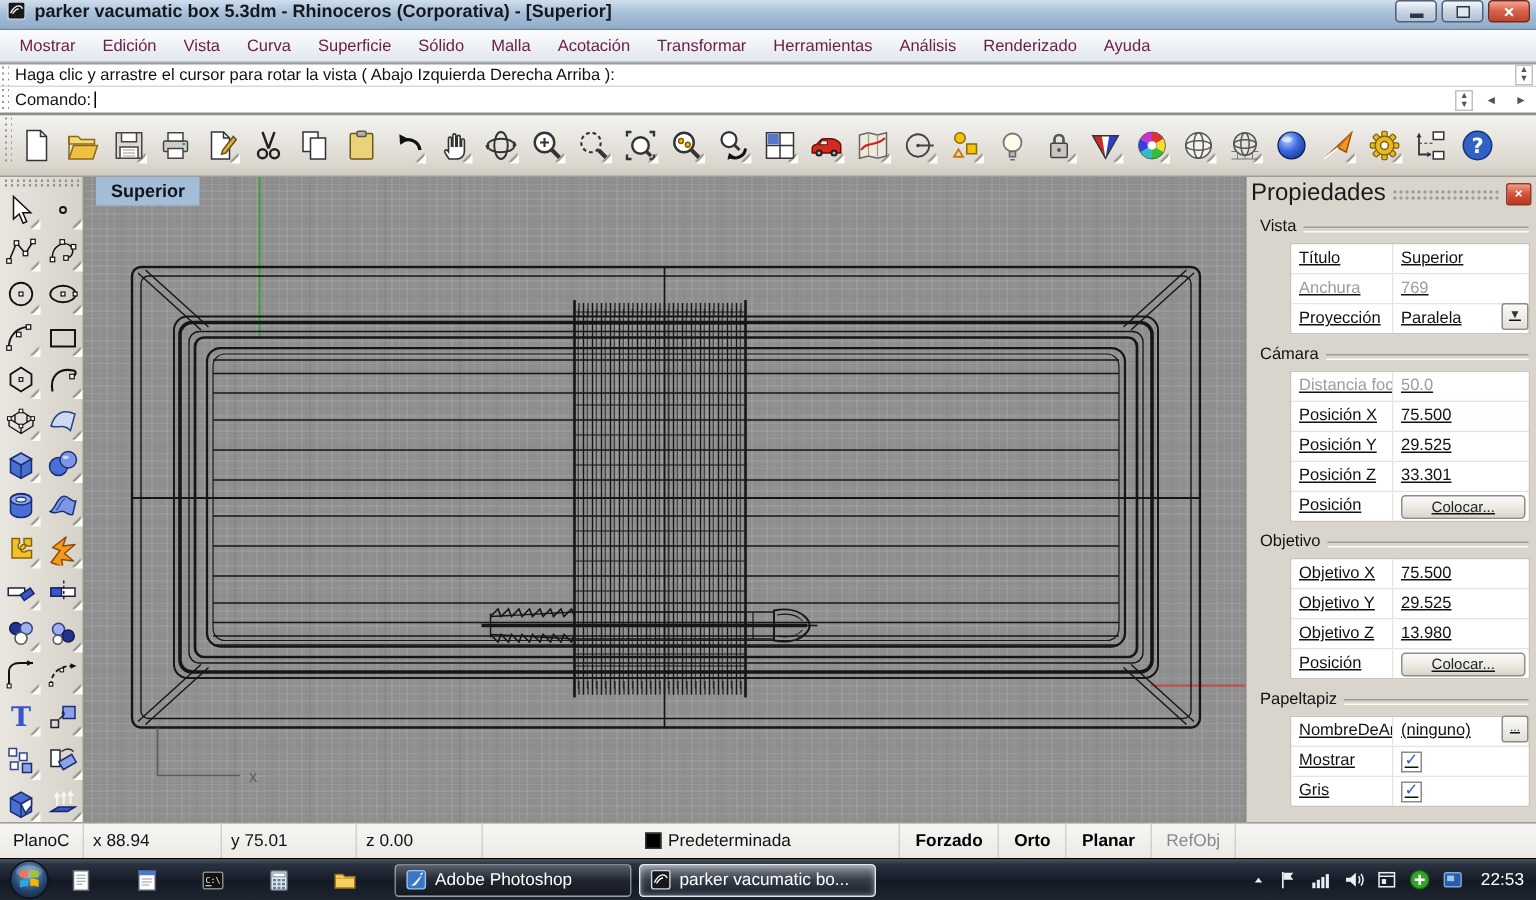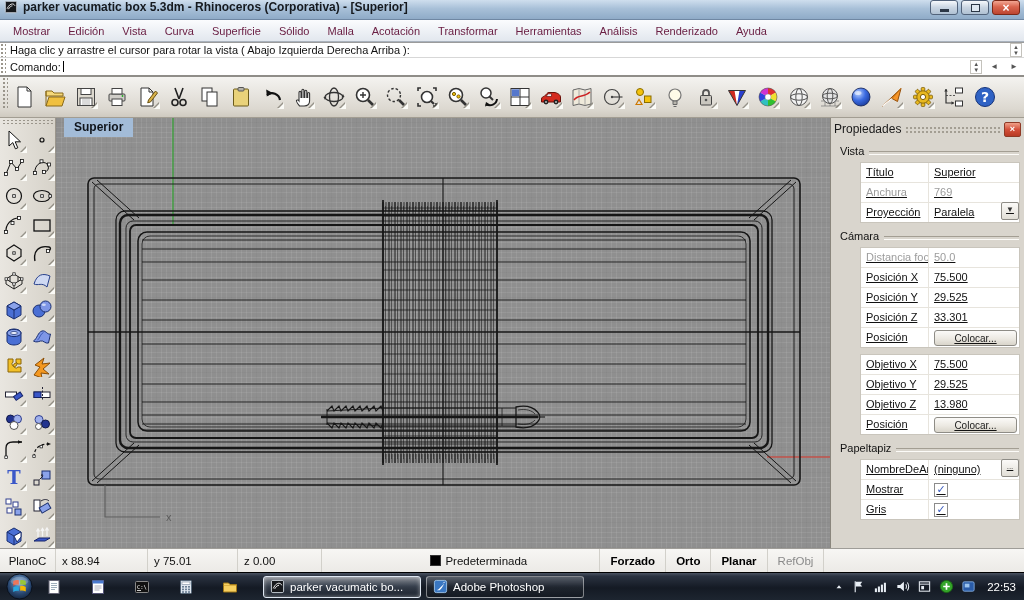--- a/index.html
+++ b/index.html
@@ -67,21 +67,21 @@
       repeating-linear-gradient(90deg, rgba(255,255,255,.08) 0 1px, transparent 1px 5px),
       repeating-linear-gradient(0deg,  rgba(255,255,255,.08) 0 1px, transparent 1px 5px),
       #8f8f8f;}
   .vplabel{position:absolute;left:8px;top:0;background:#a3bcd8;color:#10151c;
     font-weight:bold;font-size:12px;padding:2px 10px 3px;z-index:5;}
   #modelsvg{position:absolute;left:0;top:0;}
   
   .props{position:absolute;left:830px;top:118px;width:194px;height:430px;
     background:#d9d5cd;border-left:1px solid #8a867d;box-sizing:border-box;padding:2px 3px;}
   .phead{display:flex;align-items:center;height:18px;}
-  .ptitle{font-size:12px;color:#1a1a1a;white-space:nowrap;margin-right:4px;}
+  .ptitle{font-size:16px;color:#1a1a1a;white-space:nowrap;margin-right:4px;}
   .pdots{flex:1;height:8px;background-image:radial-gradient(#a39e93 35%,transparent 40%);
     background-size:4px 4px;margin-top:2px;}
   .pclose{width:15px;height:13px;margin-left:4px;border:1px solid #8f3a26;border-radius:2px;
     background:linear-gradient(#f0a088,#d4503a 50%,#b83a24);color:#fff;font-size:9px;
     line-height:12px;text-align:center;font-weight:bold;}
   .psec{margin-top:6px;}
   .psec-h{display:flex;align-items:center;padding-left:6px;height:14px;}
   .psec-t{white-space:nowrap;color:#111;}
   .psec-line{flex:1;height:2px;margin:4px 2px 0 5px;border-top:1px solid #a39e93;border-bottom:1px solid #fcfbf8;}
   .ptable{margin:4px 1px 0 26px;border:1px solid #c9c5bc;background:#fff;}
@@ -823,20 +823,24 @@
             </div>
             <div class="prow">
               <span class="plab">Posición</span>
               <span class="pval">
                 <button class="vbtn">Colocar...</button>
               </span>
             </div>
           </div>
         </div>
         <div class="psec">
+          <div class="psec-h">
+            <span class="psec-t">Objetivo</span>
+            <span class="psec-line"></span>
+          </div>
           <div class="ptable">
             <div class="prow">
               <span class="plab">Objetivo X</span>
               <span class="pval">
                 <span>75.500</span>
               </span>
             </div>
             <div class="prow">
               <span class="plab">Objetivo Y</span>
               <span class="pval">
@@ -932,31 +936,31 @@
             <use href="#q-calculator"></use>
           </svg>
         </span>
         <span class="ql">
           <svg>
             <use href="#q-explorer-folder"></use>
           </svg>
         </span>
       </span>
     <span id="taskbtns" style="display:flex;align-items:center;">
+        <span class="taskbtn">
+          <svg>
+            <use href="#q-photoshop"></use>
+          </svg>
+          <span class="tlabel">Adobe Photoshop</span>
+        </span>
         <span class="taskbtn active">
           <svg>
             <use href="#q-rhino"></use>
           </svg>
           <span class="tlabel">parker vacumatic bo...</span>
-        </span>
-        <span class="taskbtn">
-          <svg>
-            <use href="#q-photoshop"></use>
-          </svg>
-          <span class="tlabel">Adobe Photoshop</span>
         </span>
       </span>
     <span class="tray">
       <span id="trayicons" style="display:flex;align-items:center;">
           <svg class="tico small">
             <use href="#t-show-hidden"></use>
           </svg>
           <svg class="tico">
             <use href="#t-action-center-flag"></use>
           </svg>

